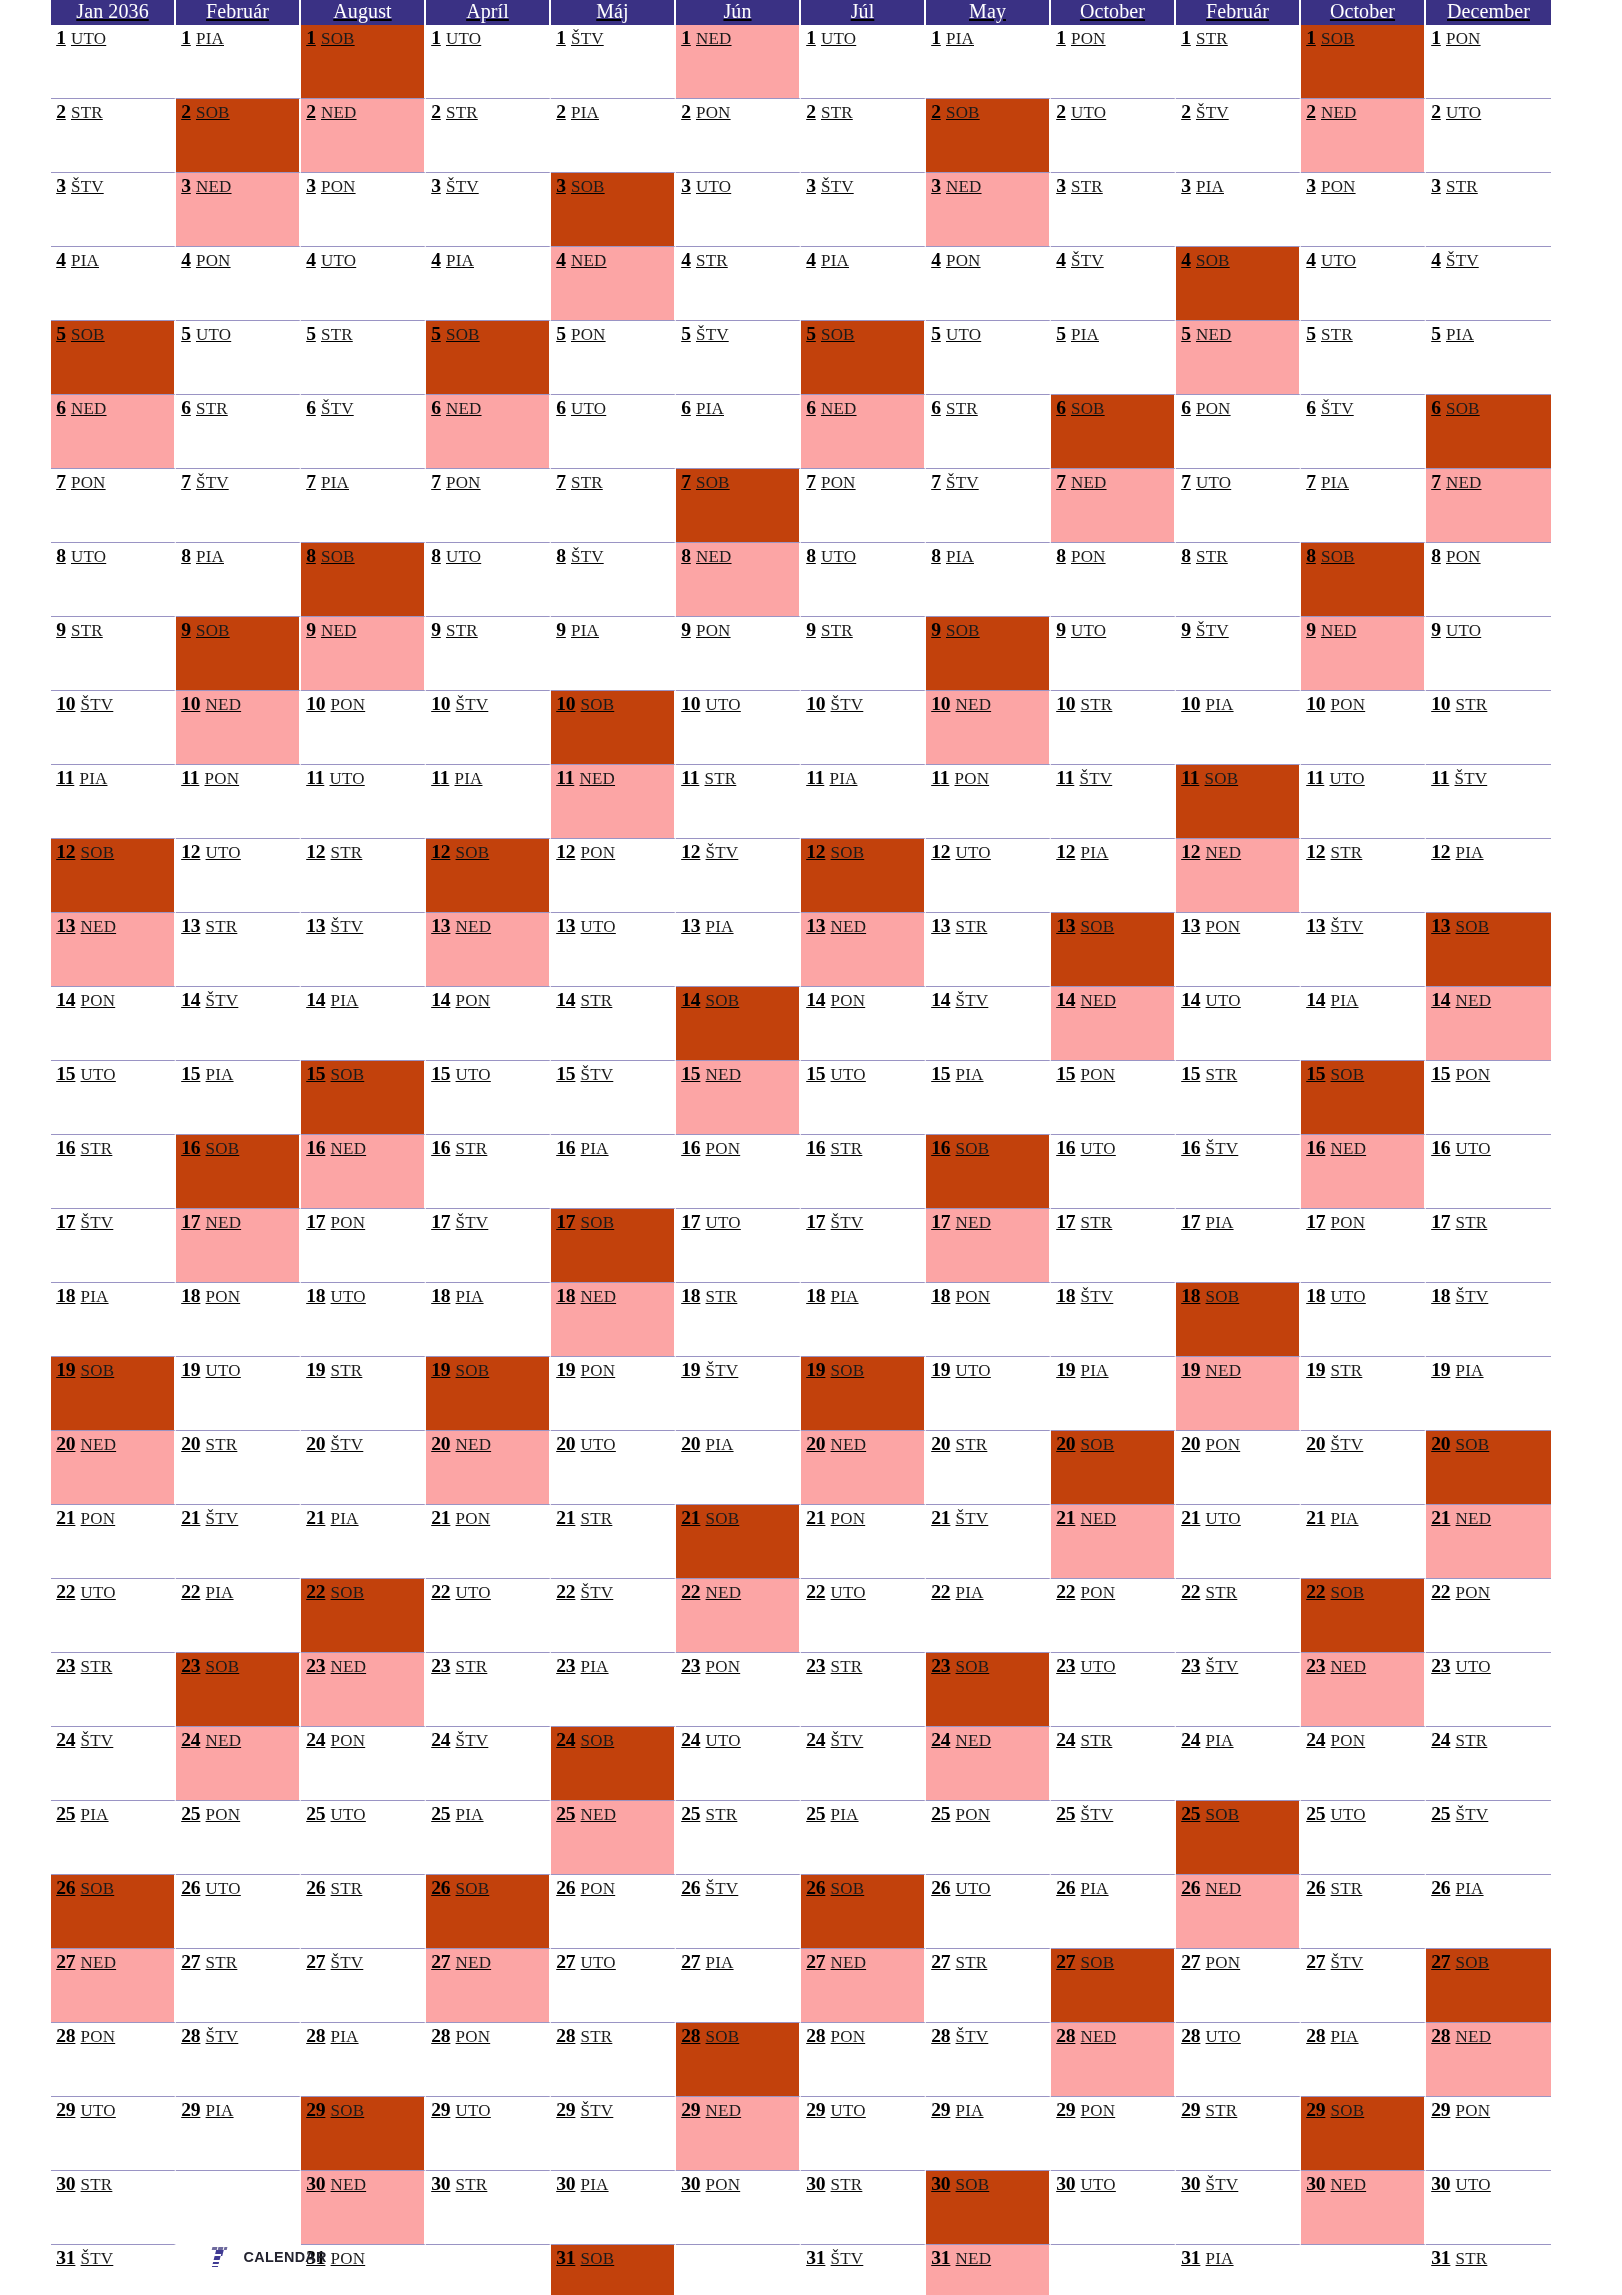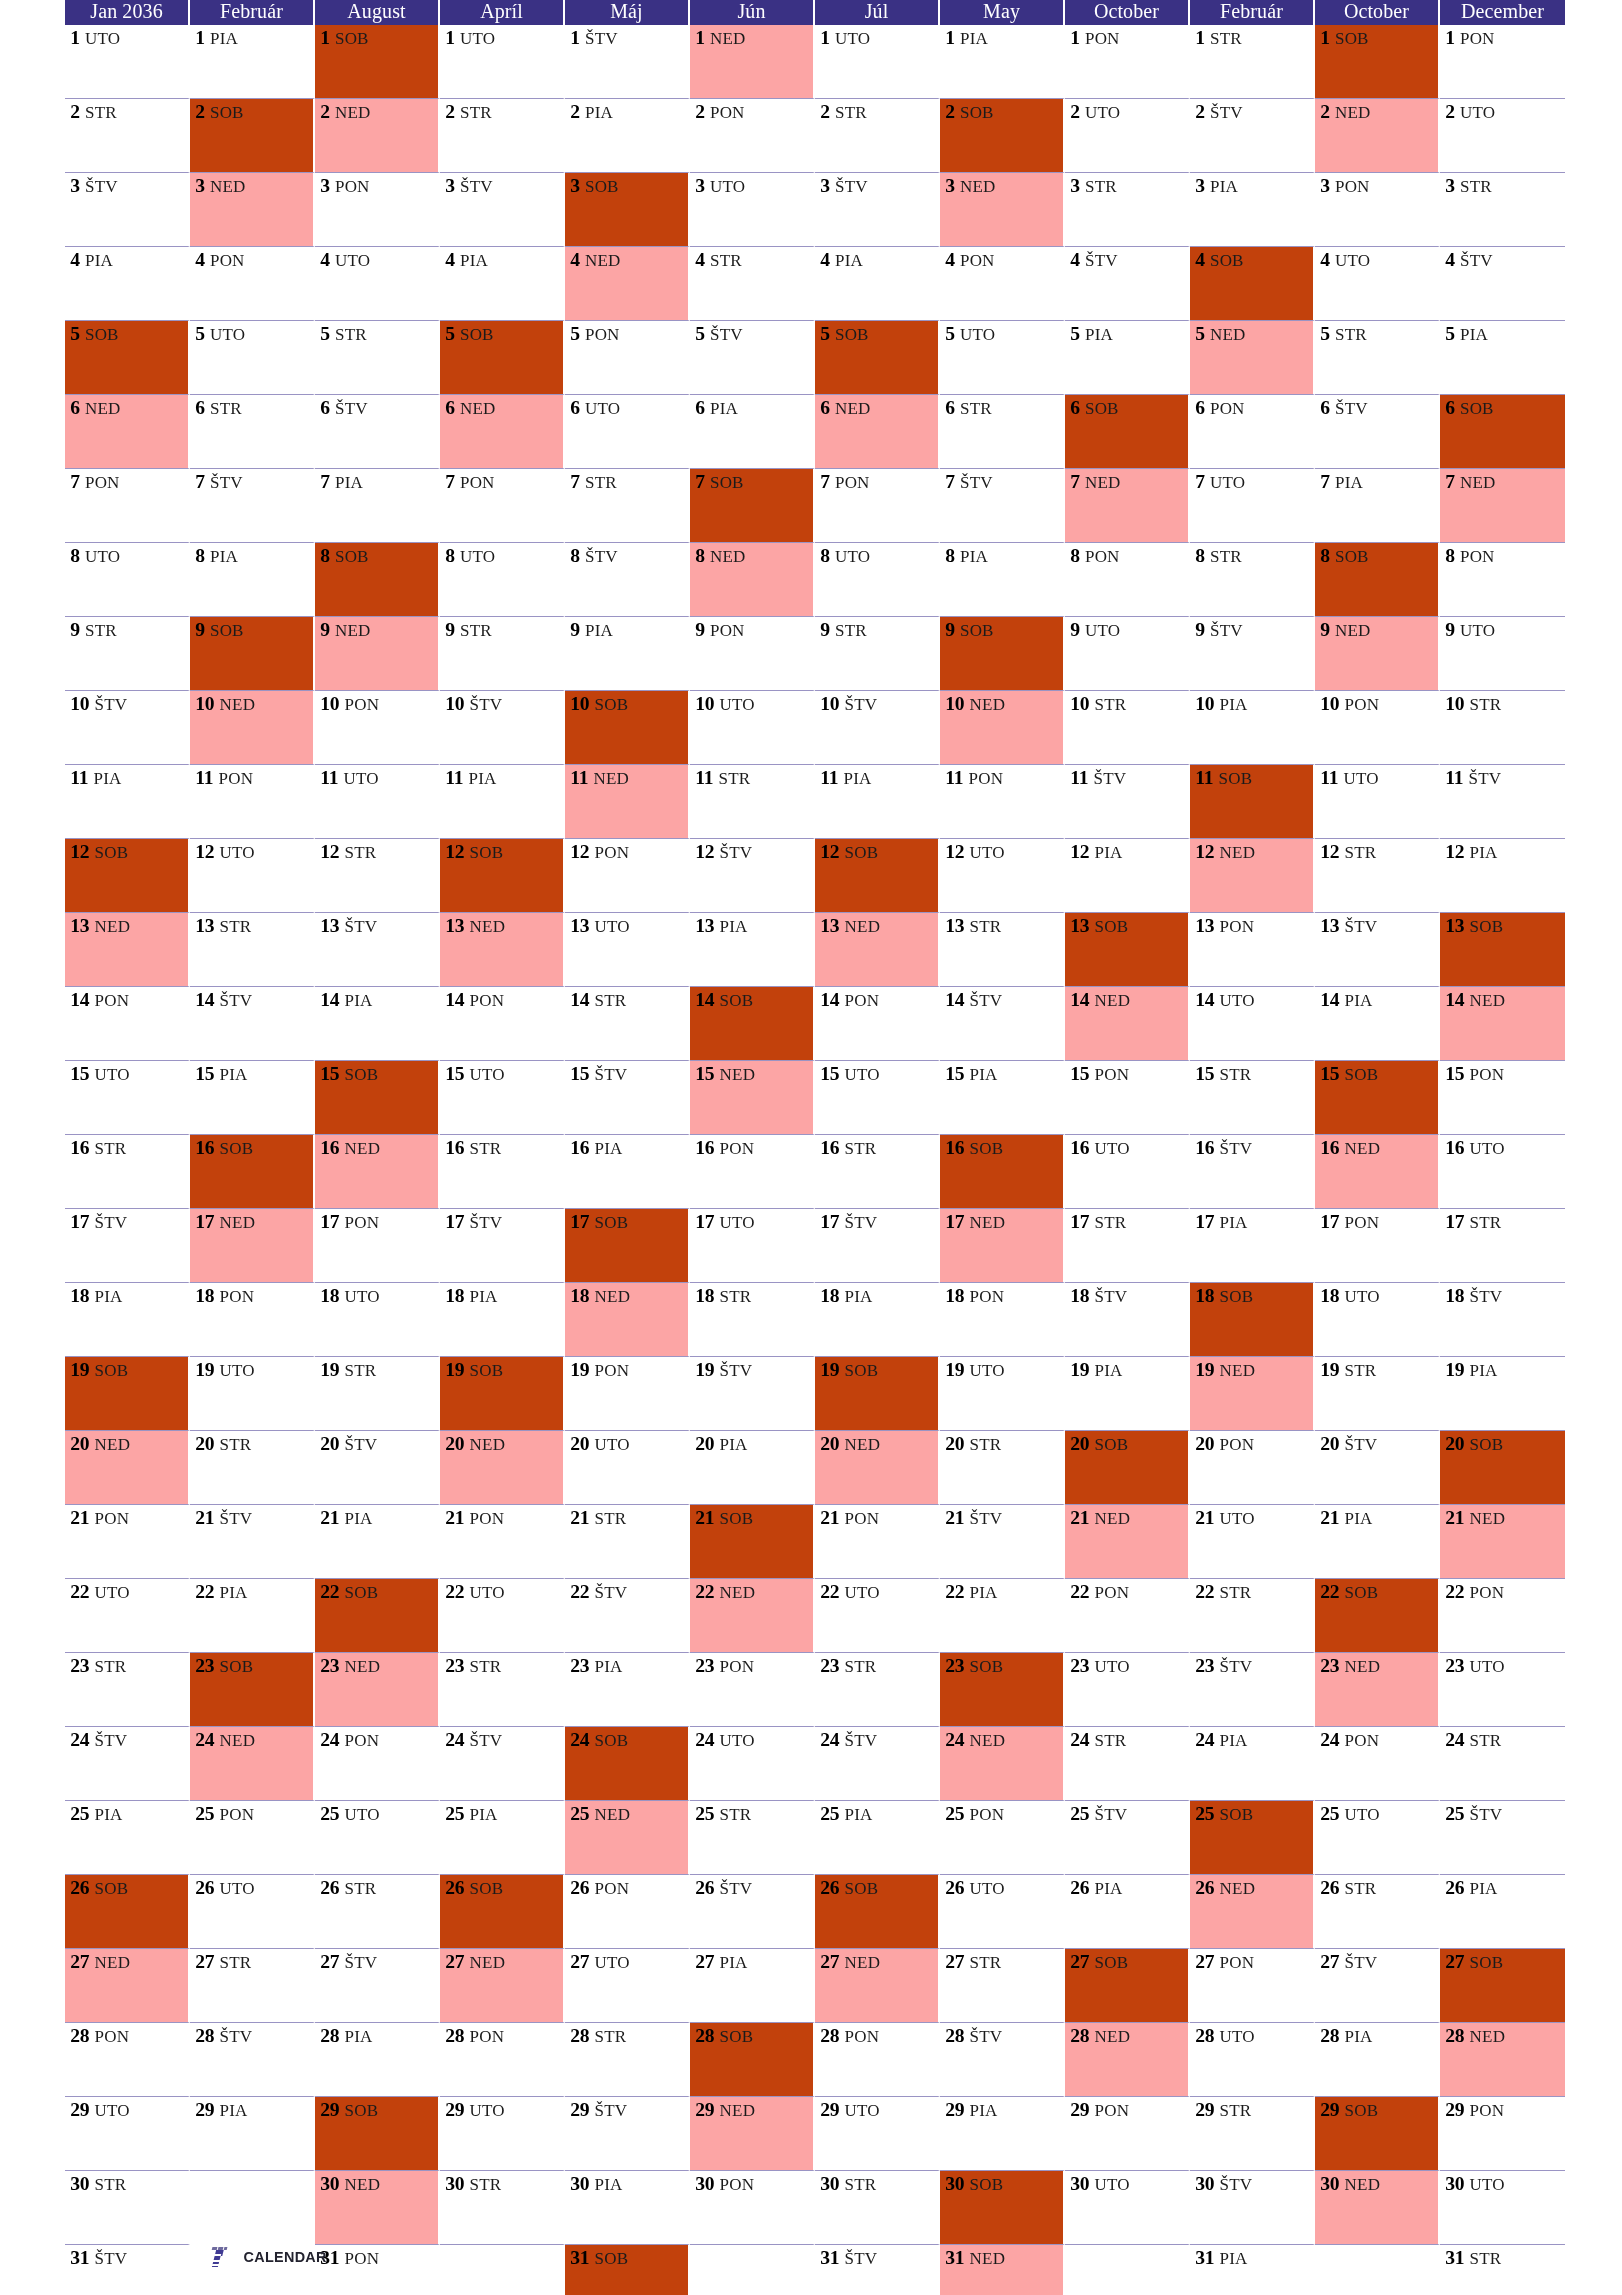--- a/index.html
+++ b/index.html
@@ -5,22 +5,22 @@
   html,body{margin:0;padding:0;}
   body{
     width:1623px;height:2295px;
     background:#ffffff;
     font-family:"Liberation Serif","DejaVu Serif",serif;
     overflow:hidden;
     position:relative;
   }
   #cal-root{
     position:absolute;
-    left:65px; top:0px;
-    width:1497px; height:2295px;
+    left:51px; top:0px;
+    width:1497px; height:2295px;text-decoration:underline;
   }
   table.planner{
     border-collapse:separate;
     border-spacing:0;
     width:1497px;
     table-layout:fixed;
   }
   table.planner col{width:125px;}
   thead th{
     background:#3a3184;

